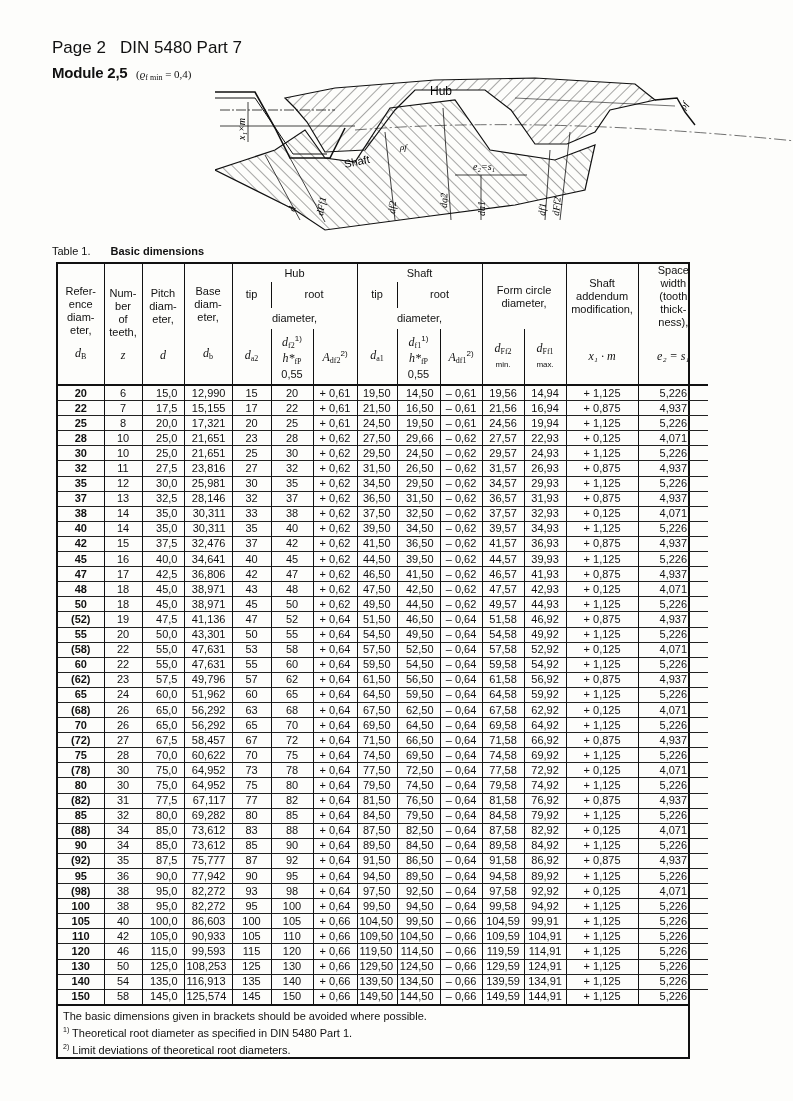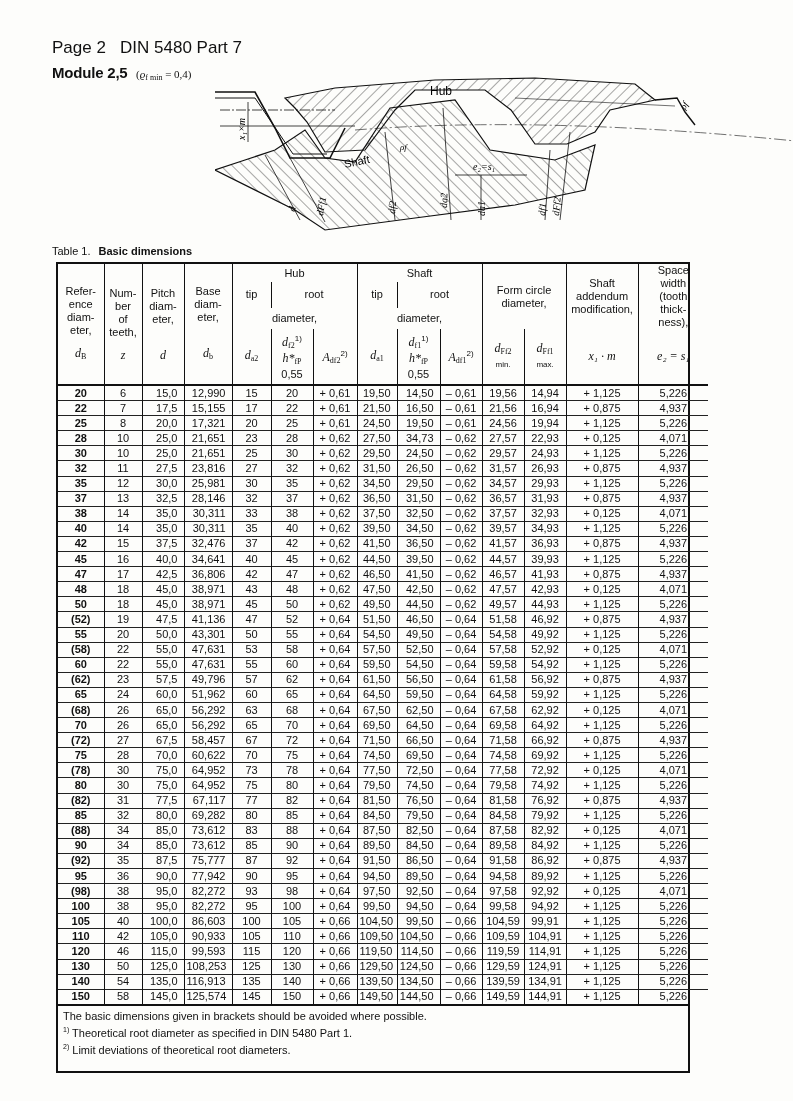--- a/index.html
+++ b/index.html
@@ -6,35 +6,35 @@
   body {
     width: 793px; height: 1101px; background: #fdfdfb; position: relative; overflow: hidden;
     font-family: "Liberation Sans", sans-serif; color: #111;
   }
   .page-header { position: absolute; left: 52px; top: 38px; font-size: 17px; }
   .module-title { position: absolute; left: 52px; top: 64px; font-size: 15px; font-weight: bold; letter-spacing: -0.2px; }
   .module-sub { position: absolute; left: 136px; top: 68px; font-size: 11px; font-family: "Liberation Serif", serif; }
   .module-sub i { font-style: italic; }
   .diagram { position: absolute; left: 215px; top: 70px; width: 590px; height: 190px; }
   .table-caption { position: absolute; left: 52px; top: 245px; font-size: 11px; }
-  .table-caption b { margin-left: 8px; }
+  .table-caption b { margin-left: 20px; }
   .table-wrap { position: absolute; left: 56px; top: 262px; width: 630px; border: 2px solid #111; }
   table { border-collapse: collapse; width: 100%; table-layout: fixed; font-size: 11px; }
   th, td { padding: 0 2px; text-align: center; white-space: nowrap; }
   thead th { font-weight: normal; line-height: 13px; vertical-align: middle; }
   .bl { border-left: 1px solid #111; }
   .blt { border-left: 1.5px solid #111; margin-top: 12px; }
   .sym { font-family: "Liberation Serif", serif; font-style: italic; font-size: 12px; }
   .sub { font-size: 8px; vertical-align: -2px; font-style: normal; font-family: Liberation Serif, serif; }
   .tiny { font-size: 8px; }
   tbody tr td { height: 14.1px; line-height: 13px; border-top: 1px solid #222; }
   tbody tr:first-child td { border-top: 2px solid #111; }
   td.ref { font-weight: bold; }
   td.right { text-align: right; padding-right: 6px; }
-  .notes { border-top: 2px solid #111; padding: 3px 5px 15px 5px; font-size: 11px; line-height: 14px; }
+  .notes { border-top: 2px solid #111; padding: 3px 5px 1px 5px; font-size: 11px; line-height: 14px; }
   .notes sup { font-size: 7px; }
   svg text { font-family: "Liberation Serif", serif; font-style: italic; }
 </style>
 </head>
 <body>
 
 <div class="page-header" style="white-space:pre;">Page 2   DIN 5480 Part 7</div>
 
 <div class="module-title">Module 2,5</div>
 <div class="module-sub"><span>(</span><i>ϱ</i><span class="sub">f min</span><span> = 0,4)</span></div>
@@ -244,21 +244,21 @@
         </tr>
         <tr>
           <td class="ref">28</td>
           <td class="blt">10</td>
           <td class="bl right">25,0</td>
           <td class="bl right">21,651</td>
           <td class="bl">23</td>
           <td class="bl">28</td>
           <td class="bl">+ 0,62</td>
           <td class="bl right">27,50</td>
-          <td class="bl right">34,73</td>
+          <td class="bl right">29,66</td>
           <td class="bl">– 0,62</td>
           <td class="bl">27,57</td>
           <td class="bl">22,93</td>
           <td class="bl">+ 0,125</td>
           <td class="bl">4,071</td>
         </tr>
         <tr>
           <td class="ref">30</td>
           <td class="blt">10</td>
           <td class="bl right">25,0</td>

